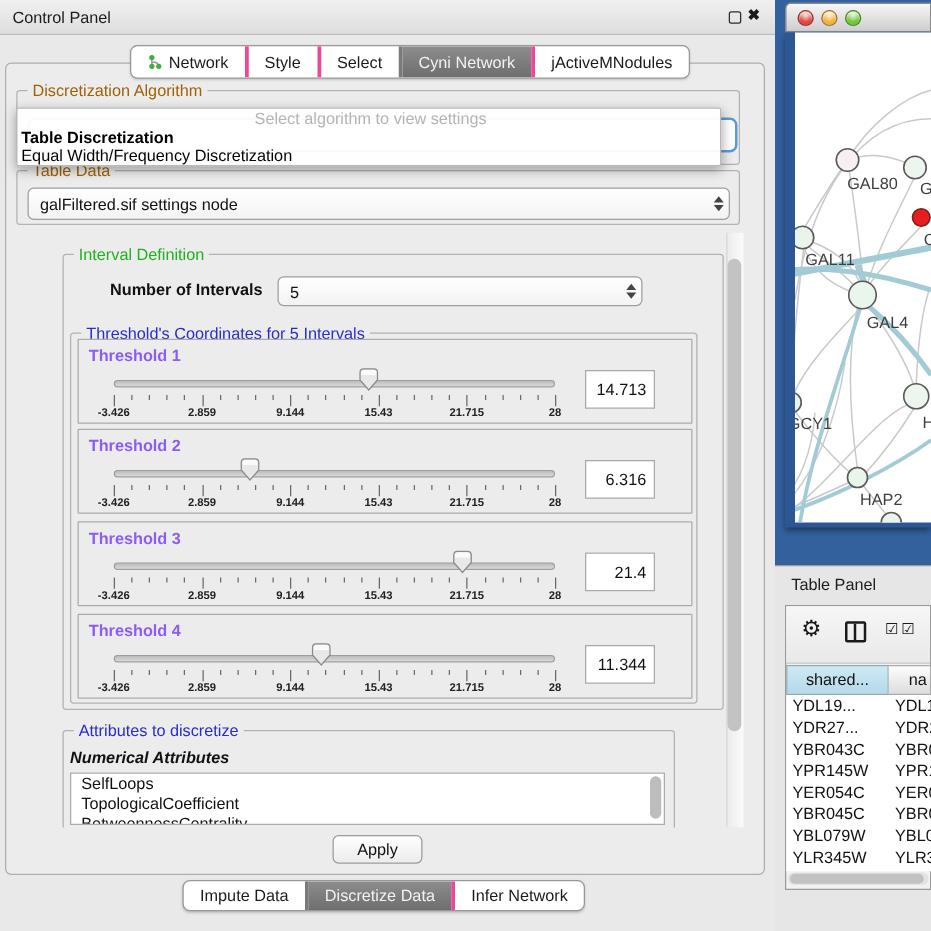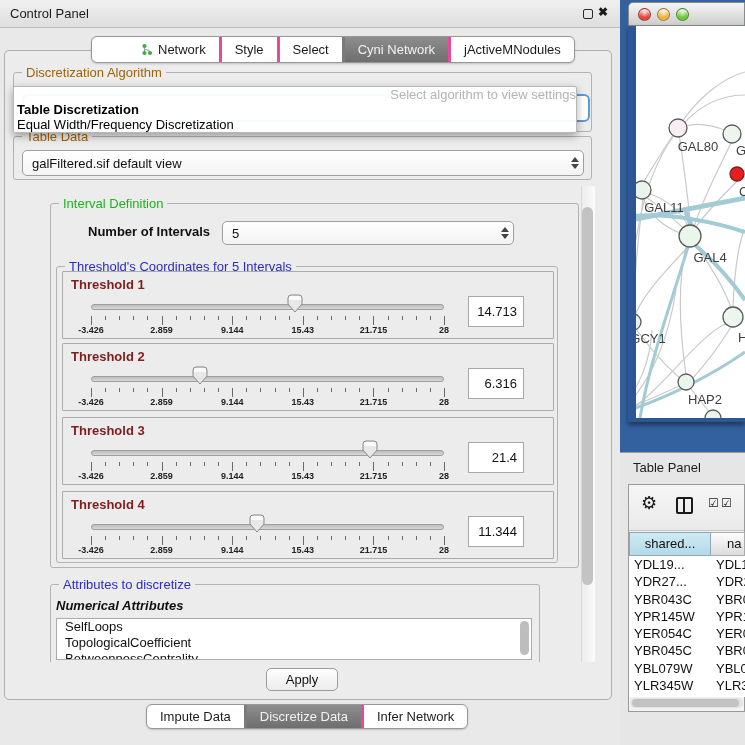--- a/index.html
+++ b/index.html
@@ -18,21 +18,21 @@
   #content-panel { left:4px; top:50px; width:608px; height:650px;
     border:1px solid #aeaeae; border-radius:5px; background:#ececec; }
 
   
   .segbar { display:inline-flex; border:1px solid #979797; border-radius:6px; overflow:hidden;
     background:#ffffff; box-shadow:0 1px 2px rgba(0,0,0,0.18); z-index:20; }
   .seg { padding:0 13px; line-height:25px; font-size:13px; color:#1b1b1b; white-space:nowrap;
     border-left:3px solid #ec4899; display:flex; align-items:center; gap:5px; }
   .seg:first-child { border-left:none; }
   .seg.sel { background:linear-gradient(#8d8d8d,#6e6e6e); color:#f2f2f2; border-left-color:#7a7a7a; }
-  #top-tabs  { left:91px; top:36px; height:27px;padding-left:36px; }
+  #top-tabs  { left:104px; top:36px; height:27px; }
   #bottom-tabs { left:146px; top:704px; height:25px; }
   #bottom-tabs .seg { line-height:23px; }
 
   
   .group { position:absolute; border:1px solid #b2b2b2; border-radius:3px; }
   .gtitle { position:absolute; top:-8px; left:8px; background:#ececec; padding:0 4px;
     font-size:13px; color:#a16207; white-space:nowrap; }
   .gtitle.green { color:#1fb21f; }
   .gtitle.blue  { color:#2a2ace; }
 
@@ -46,34 +46,34 @@
   .arr-down { width:0; height:0; border-left:4px solid transparent; border-right:4px solid transparent; border-top:5px solid #444; }
 
   
   #algo-combo { left:22px; top:94px; width:568px; height:28px; border:2px solid #5b9ad8;
     border-radius:6px; background:#fff; z-index:4; }
 
   
   #algo-popup { left:13px; top:86px; width:564px; height:47px; background:rgba(255,255,255,0.95);
     border:1px solid #b8b8b8; border-radius:2px; box-shadow:0 3px 9px rgba(0,0,0,0.35); z-index:40; }
   .pop-row { height:15px; line-height:15px; font-size:13px; padding-left:3px; white-space:nowrap; }
-  .pop-placeholder { color:#b4b4b4; text-align:right; }
+  .pop-placeholder { color:#b4b4b4; text-align:center; }
   .pop-bold { font-weight:bold; color:#000; }
 
   
   #scrollpane { left:13px; top:186px; width:582px; height:476px; overflow:hidden; }
   #sp-track { position:absolute; left:568px; top:0; width:14px; height:476px;
     background:linear-gradient(90deg,#ececec,#fbfbfb); border-left:1px solid #d6d6d6; }
   #sp-thumb { position:absolute; left:569px; top:21px; width:11px; height:378px;
     background:linear-gradient(90deg,#cicfcf,#c2c2c2); background-color:#c3c3c3; border-radius:6px; }
 
   
   .tpanel { position:absolute; left:49px; width:492px; height:68px; border:1px solid #ababab;
     background:#ececec; border-radius:1px; }
-  .tlabel { position:absolute; left:8px; top:5px; font-size:13px; font-weight:bold; color:#7f1d1d; }
+  .tlabel { position:absolute; left:8px; top:5px; font-size:13px; font-weight:bold; color:#8b5cf6; }
   .track { position:absolute; left:28px; top:32px; width:353px; height:6px; border-radius:3px;
     background:linear-gradient(#bdbdbd,#d9d9d9); border:1px solid #9e9e9e; }
   .thumb { position:absolute; top:22px; width:16px; height:19px; }
   .ticks { position:absolute; left:28px; top:44px; width:353px; height:10px; }
   .tick { position:absolute; top:0; width:1px; background:#6a6a6a; }
   .ticklabels { position:absolute; left:28px; top:53px; width:353px; height:11px; }
   .ticklab { position:absolute; transform:translateX(-50%); font-size:9px; font-weight:bold; color:#222; white-space:nowrap; }
   .tvalue { position:absolute; right:29px; top:24px; width:56px; height:31px; border:1px solid #a8a8a8;
     background:#fff; font-family:"Liberation Sans",sans-serif; font-size:13px; text-align:right;
     padding-right:6px; color:#111; }
@@ -156,21 +156,21 @@
 
 <div class="group" id="algo-group" style="left:13px; top:72px; width:579px; height:60px;">
   <span class="gtitle">Discretization Algorithm</span>
 </div>
 <div class="abs" id="algo-combo"></div>
 
 <div class="group" style="left:13px; top:136px; width:579px; height:44px;">
   <span class="gtitle">Table Data</span>
 </div>
 <div class="combo" style="left:22px; top:150px; width:562px; height:26px;">
-  <span class="cval">galFiltered.sif default view</span>
+  <span class="cval">galFiltered.sif settings node</span>
   <span class="stepper">
       <span class="arr-up"></span>
       <span class="arr-down"></span>
     </span>
 </div>
 
 <div class="abs" id="algo-popup">
   <div class="pop-row pop-placeholder">Select algorithm to view settings</div>
   <div class="pop-row pop-bold">Table Discretization</div>
   <div class="pop-row">Equal Width/Frequency Discretization</div>

